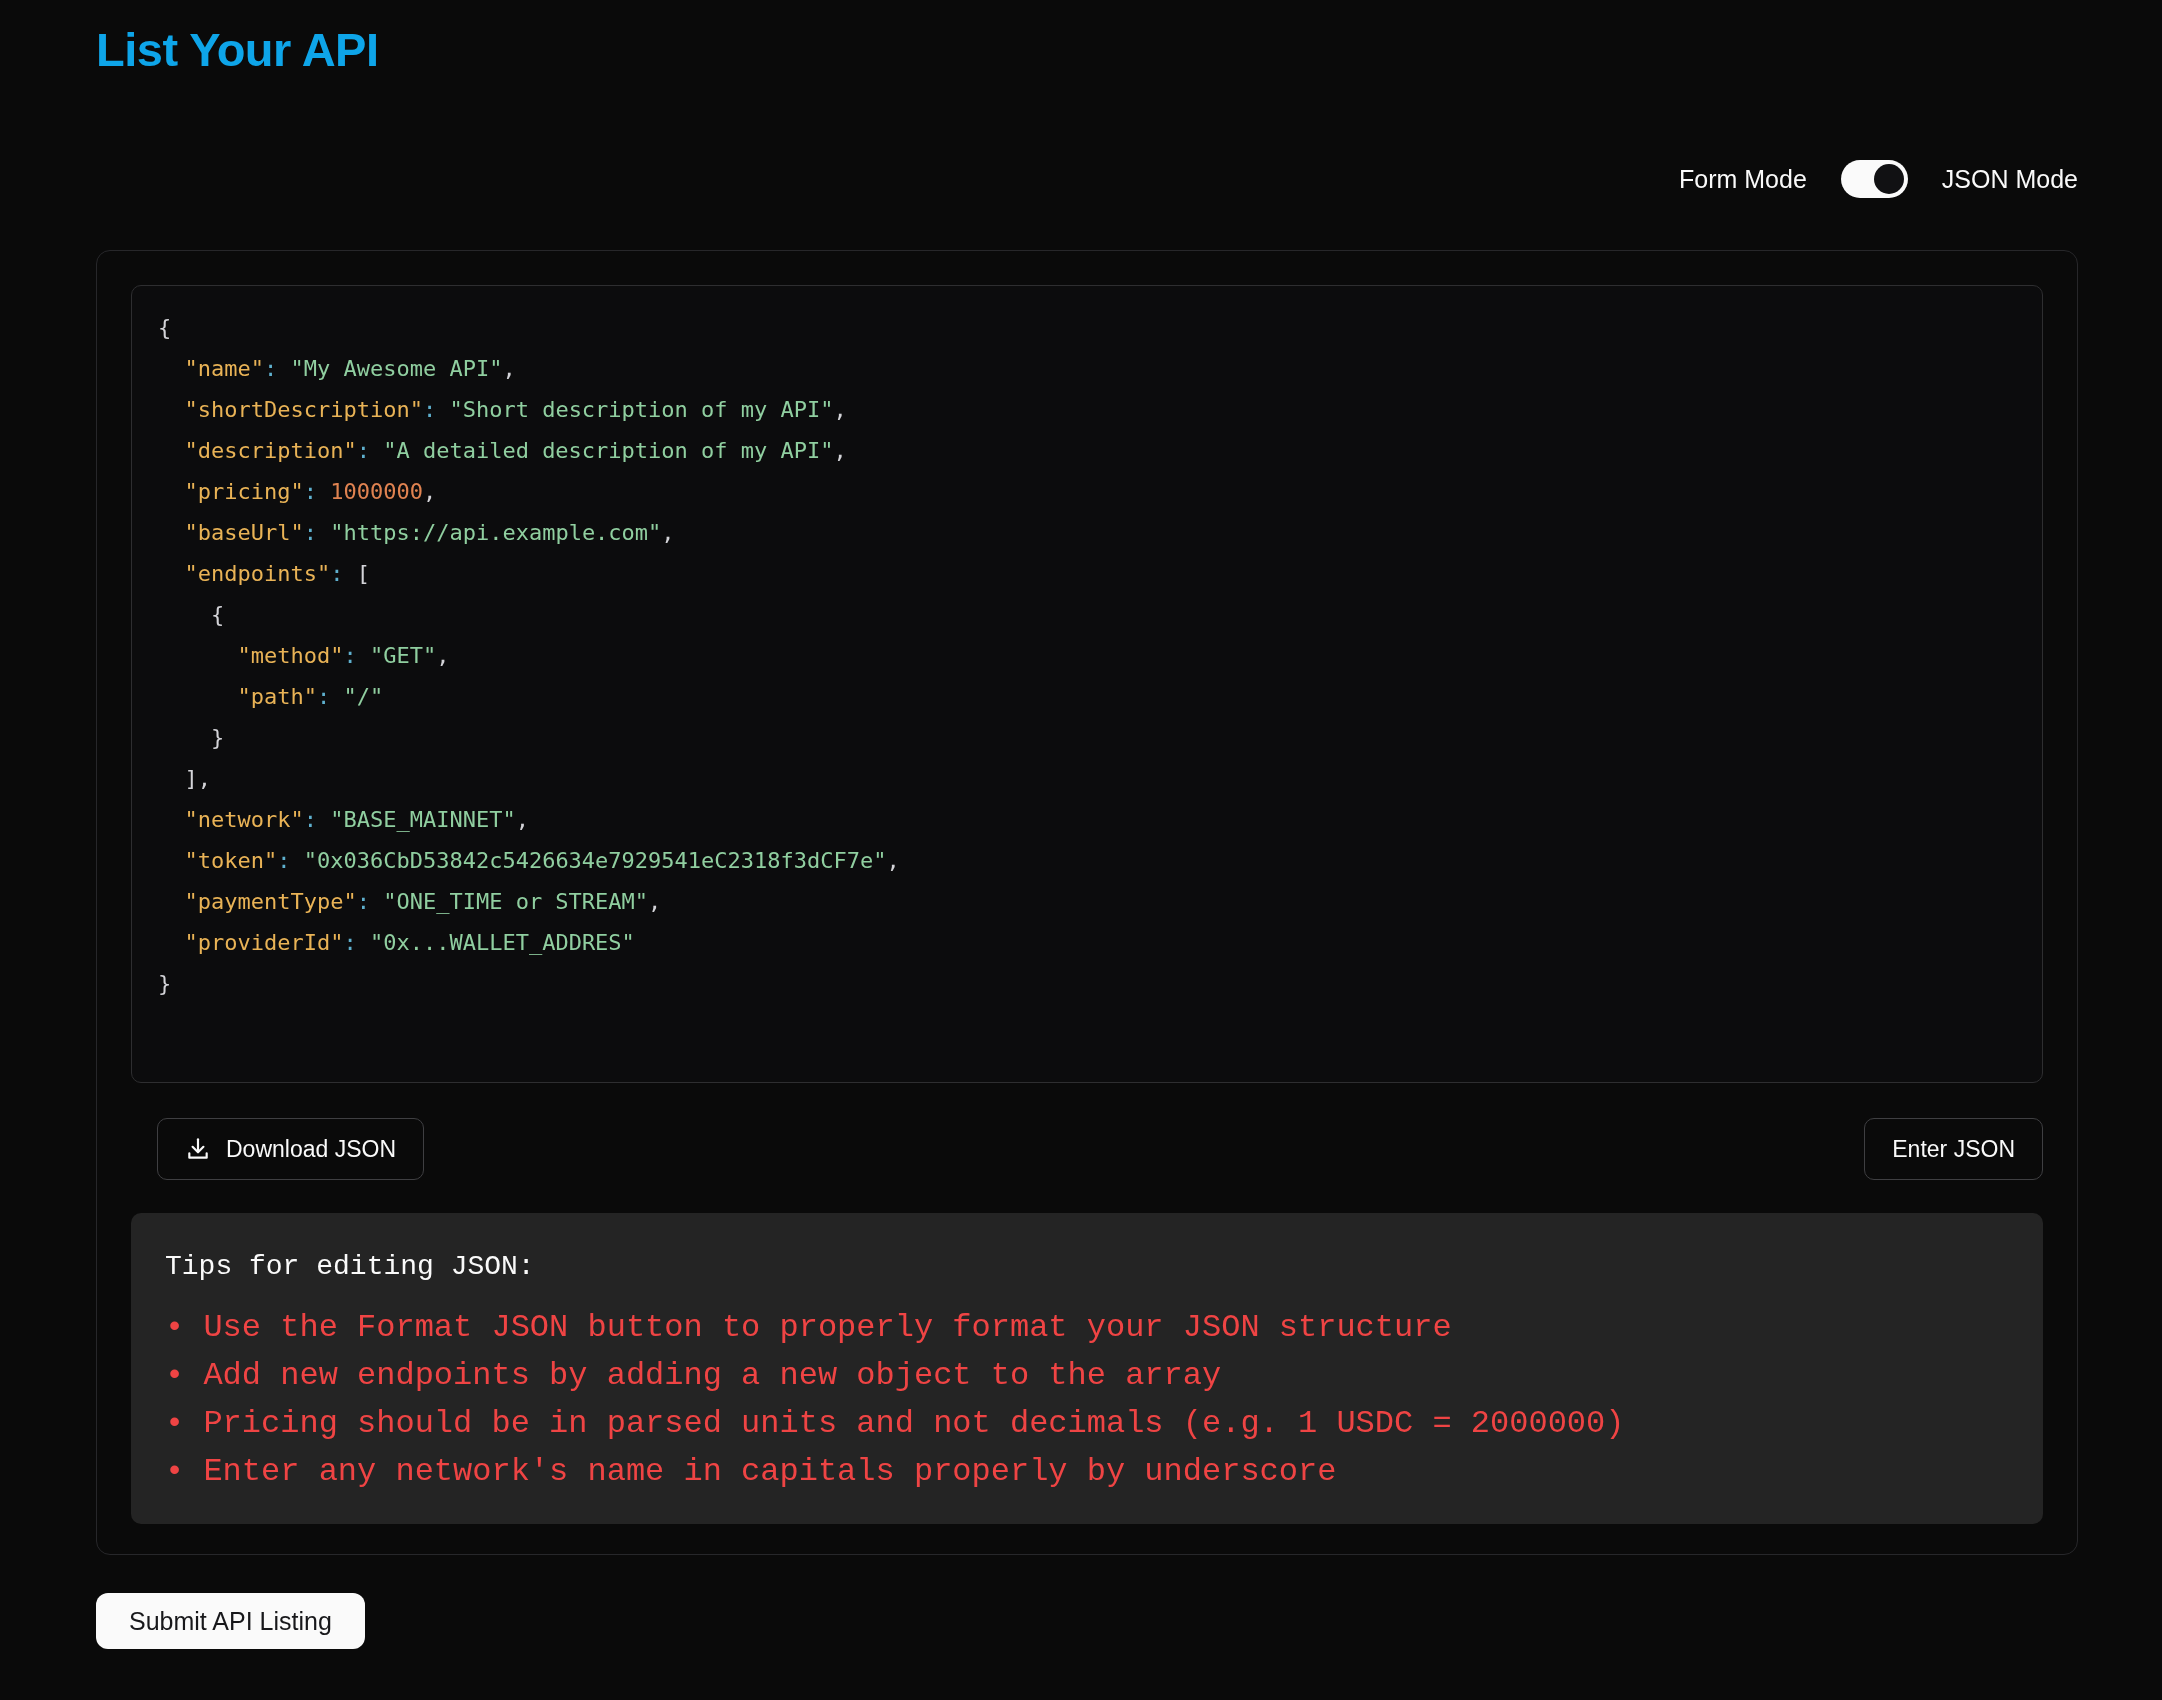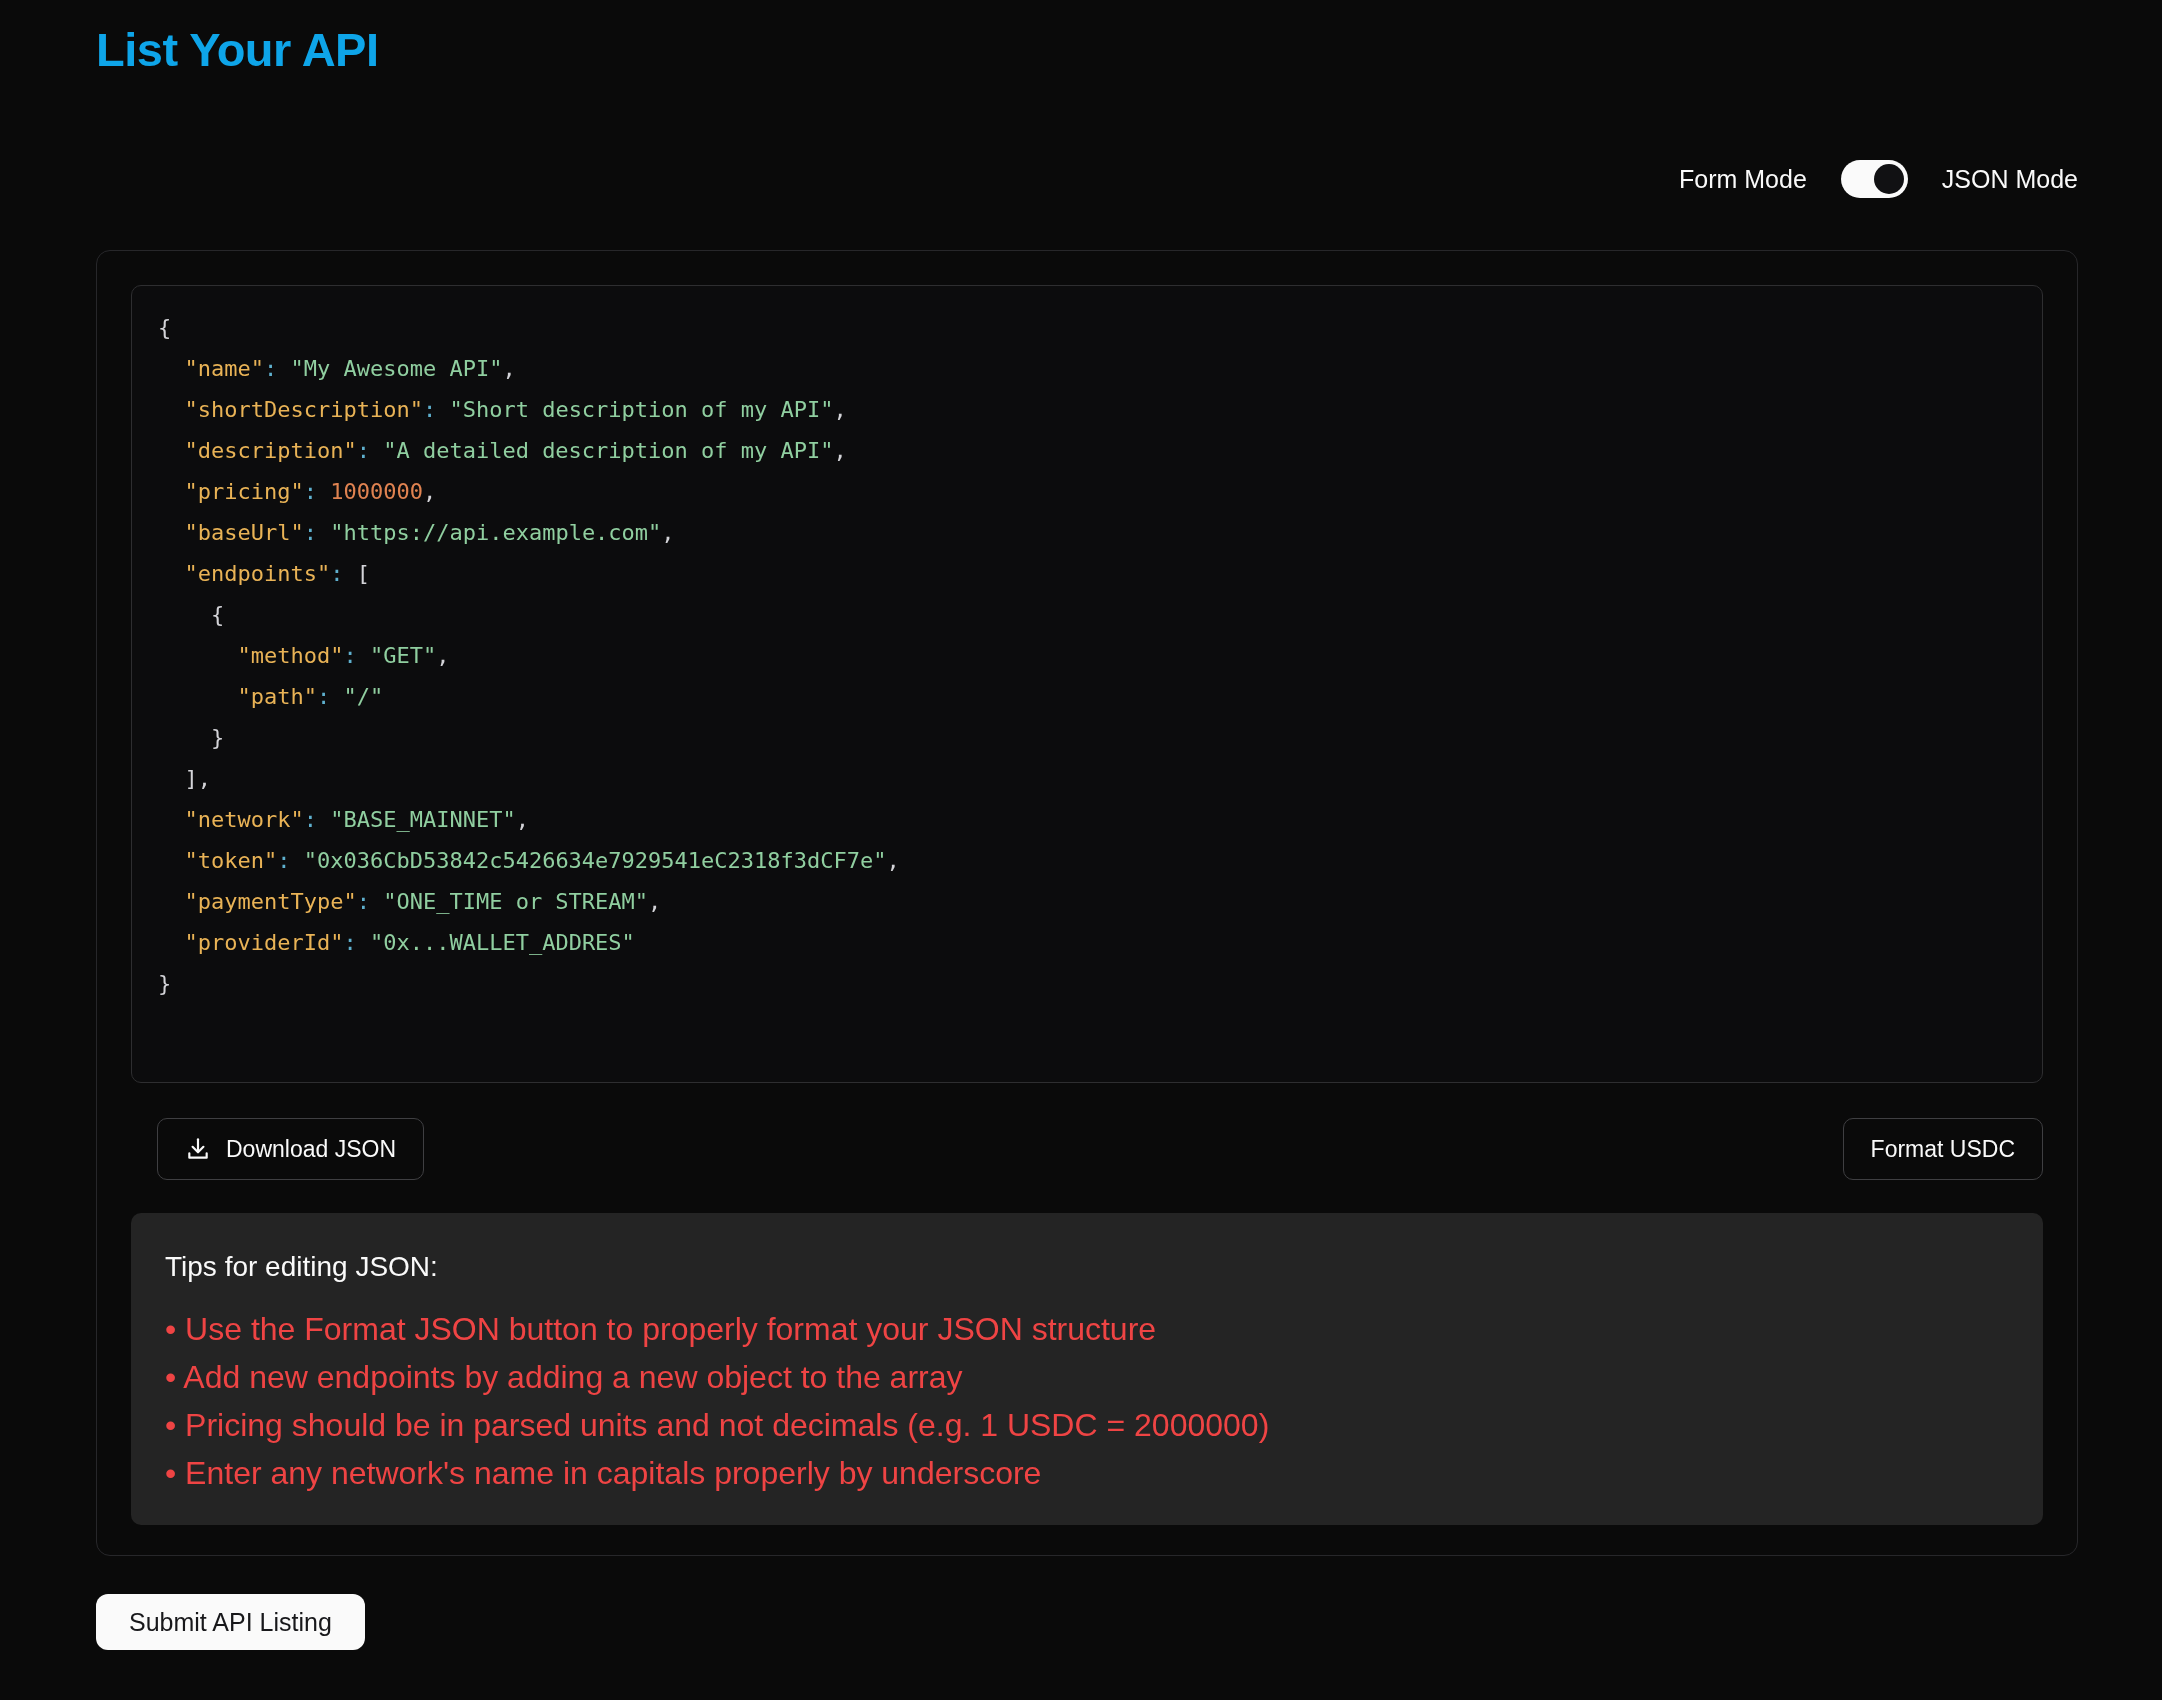--- a/index.html
+++ b/index.html
@@ -101,20 +101,21 @@
     font-size:23px;
     font-family:"Liberation Sans", sans-serif;
     cursor:pointer;
   }
   .dl-icon{display:inline-flex;}
   .tips{
     margin-top:33px;
     background:#242424;
     border-radius:10px;
     padding:38px 34px 40px 34px;
+    font-family:Liberation Mono, monospace;
   }
   .tips-heading{
     font-size:28px;
     font-weight:400;
     color:#fafafa;
   }
   .tips-list{
     list-style:none;
     margin-top:34px;
   }
@@ -163,21 +164,21 @@
         <span class="dl-icon">
           <svg width="26" height="26" viewBox="0 0 24 24" fill="none" stroke="#fafafa" stroke-width="2" stroke-linecap="round" stroke-linejoin="round">
             <path d="M12 3v11"></path>
             <path d="M7 10l5 5 5-5"></path>
             <path d="M4 16v4h16v-4"></path>
           </svg>
         </span>
         <span>Download JSON</span>
       </button>
       <button class="ghost-btn">
-        <span>Format USDC</span>
+        <span>Enter JSON</span>
       </button>
     </div>
 
     <div class="tips">
       <div class="tips-heading">Tips for editing JSON:</div>
       <ul class="tips-list">
           <li class="tip-item">Use the Format JSON button to properly format your JSON structure</li>
           <li class="tip-item">Add new endpoints by adding a new object to the array</li>
           <li class="tip-item">Pricing should be in parsed units and not decimals (e.g. 1 USDC = 2000000)</li>
           <li class="tip-item">Enter any network's name in capitals properly by underscore</li>

